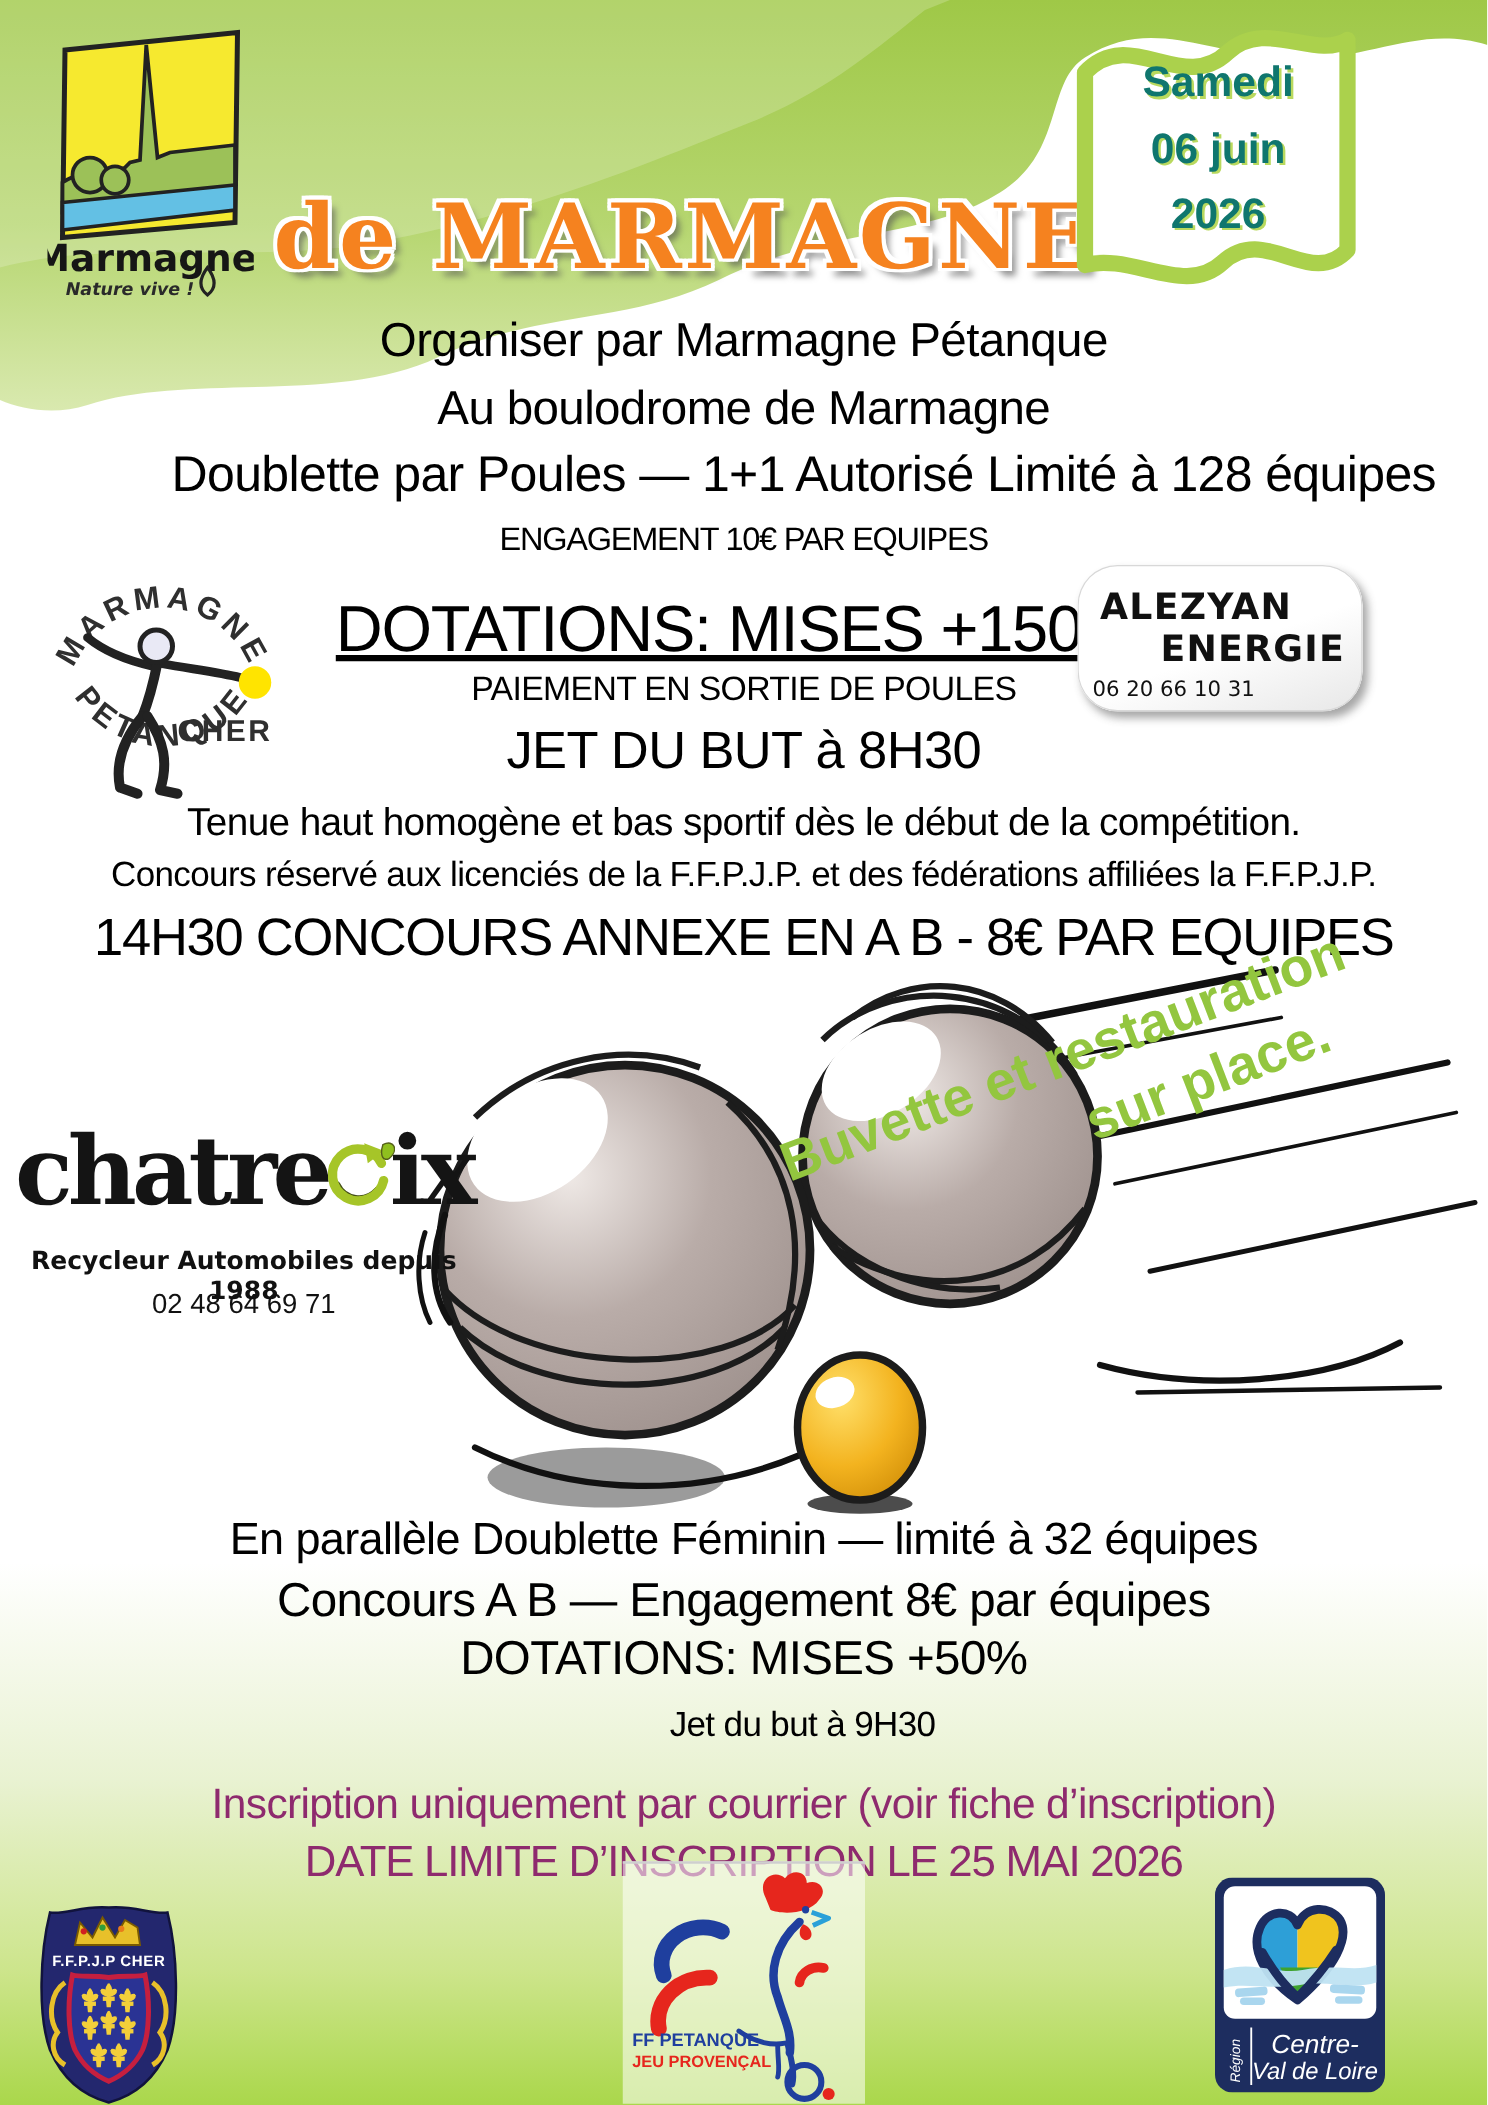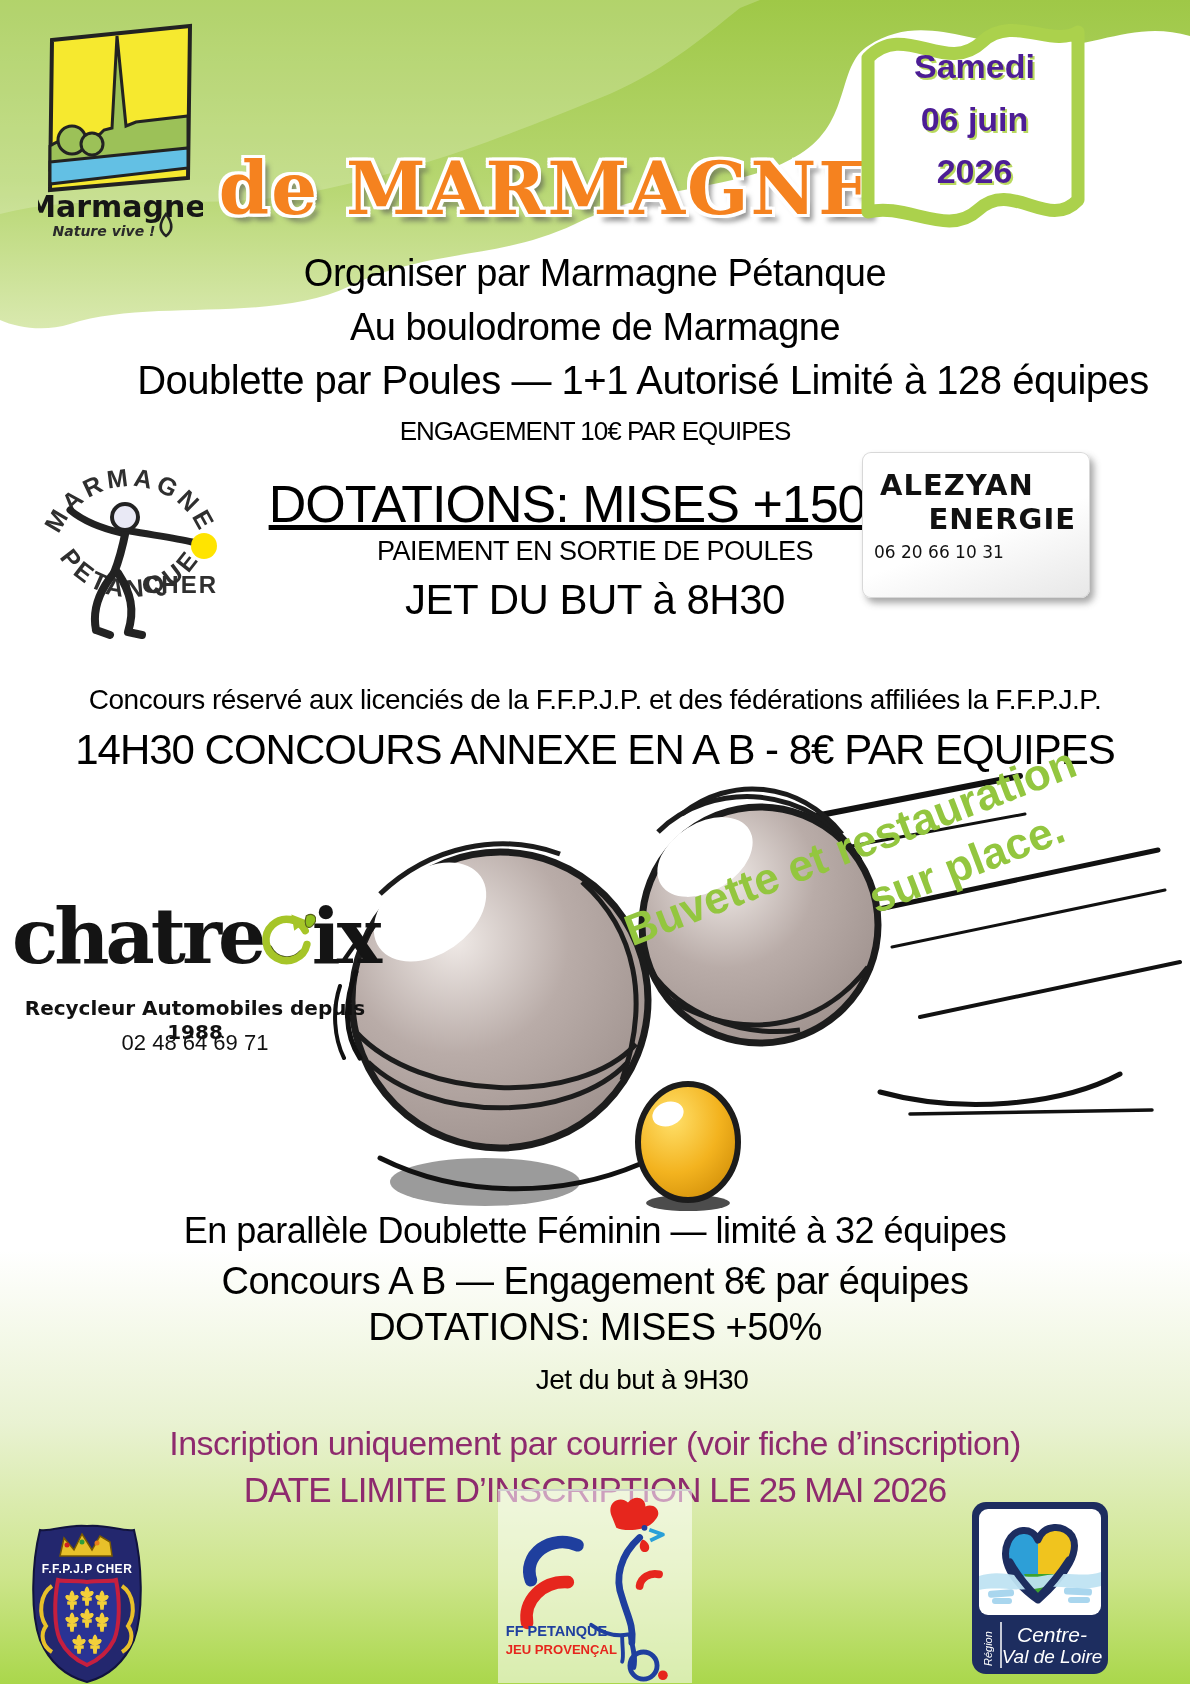--- a/index.html
+++ b/index.html
@@ -4,24 +4,24 @@
 <style>
   html,body{margin:0;padding:0;background:#fff;}
   .poster{position:relative;width:1190px;height:1684px;overflow:hidden;background:#ffffff;font-family:"Liberation Sans",sans-serif;}
   .abs{position:absolute;}
   .cline{position:absolute;left:0;width:1190px;text-align:center;white-space:nowrap;color:#000;letter-spacing:-0.5px;}
   .title{position:absolute;left:187px;width:720px;text-align:center;white-space:nowrap;
          font-family:"DejaVu Serif",serif;font-weight:bold;color:#f5821f;letter-spacing:2px;
          text-shadow:-3px -3px 0 #fff,3px -3px 0 #fff,-3px 3px 0 #fff,3px 3px 0 #fff,0 -3px 0 #fff,0 3px 0 #fff,-3px 0 0 #fff,3px 0 0 #fff,6px 7px 5px rgba(80,80,80,.6);}
   .sup{font-size:0.5em;position:relative;top:-0.55em;letter-spacing:1px;}
   .flagtext{position:absolute;left:872px;top:40px;width:205px;text-align:center;
-            font-weight:bold;font-size:34px;line-height:1.55;color:#4c1d95;
+            font-weight:bold;font-size:34px;line-height:1.55;color:#0f766e;
             text-shadow:2px 2px 0 #b9d95e;}
-  .alezyan{left:862px;top:452px;width:228px;height:146px;background:linear-gradient(160deg,#ffffff 55%,#e7e7e7 100%);
-           border-radius:9px;box-shadow:4px 5px 7px rgba(60,60,60,.45),inset 0 0 0 1px #d8d8d8;
+  .alezyan{left:862px;top:452px;width:228px;height:117px;background:linear-gradient(160deg,#ffffff 55%,#e7e7e7 100%);
+           border-radius:32px;box-shadow:4px 5px 7px rgba(60,60,60,.45),inset 0 0 0 1px #d8d8d8;
            font-family:"DejaVu Sans",sans-serif;color:#111;}
   .alz1{margin:16px 0 0 18px;font-size:29px;font-weight:800;letter-spacing:1px;}
   .alz2{text-align:right;margin:0 14px 0 0;font-size:29px;font-weight:800;letter-spacing:1px;}
   .alzphone{margin:6px 0 0 12px;font-size:17px;}
   .chxrow{left:12px;top:892px;width:366px;display:flex;align-items:center;justify-content:center;
           font-family:"DejaVu Serif",serif;font-weight:bold;font-size:76px;letter-spacing:-4px;color:#141414;}
   .chxcap{left:12px;top:996px;width:366px;text-align:center;font-family:"DejaVu Sans",sans-serif;
           font-weight:bold;font-size:20px;color:#111;}
   .chxphone{left:12px;top:1030px;width:366px;text-align:center;font-size:22px;color:#111;}
   .buvette{left:620px;top:812px;width:500px;transform:rotate(-21deg);color:#93c63f;
@@ -102,20 +102,21 @@
     <circle cx="95" cy="92" r="13" fill="#e9e9f5" stroke="#222" stroke-width="4"></circle>
     <circle cx="174" cy="121" r="13" fill="#ffe400"></circle>
   </svg>
 
   <div class="abs alezyan">
     <div class="alz1">ALEZYAN</div>
     <div class="alz2">ENERGIE</div>
     <div class="alzphone">06 20 66 10 31</div>
   </div>
 
+  <div class="cline" style="top:640px;font-size:31px;">Tenue haut homogène et bas sportif dès le début de la compétition.</div>
   <div class="cline" style="top:684px;font-size:28px;">Concours réservé aux licenciés de la F.F.P.J.P. et des fédérations affiliées la F.F.P.J.P.</div>
   <div class="cline" style="top:726px;font-size:42px;letter-spacing:-1px;">14H30 CONCOURS ANNEXE EN A B - 8€ PAR EQUIPES</div>
 
   <svg class="abs" style="left:320px;top:762px" width="870" height="450" viewBox="0 0 870 450">
     <defs>
       <radialGradient id="ballG" cx="35%" cy="30%" r="85%">
         <stop offset="0" stop-color="#efe9e6"></stop>
           <stop offset="0.45" stop-color="#b9aca8"></stop>
           <stop offset="1" stop-color="#9a8d89"></stop>
       </radialGradient>

